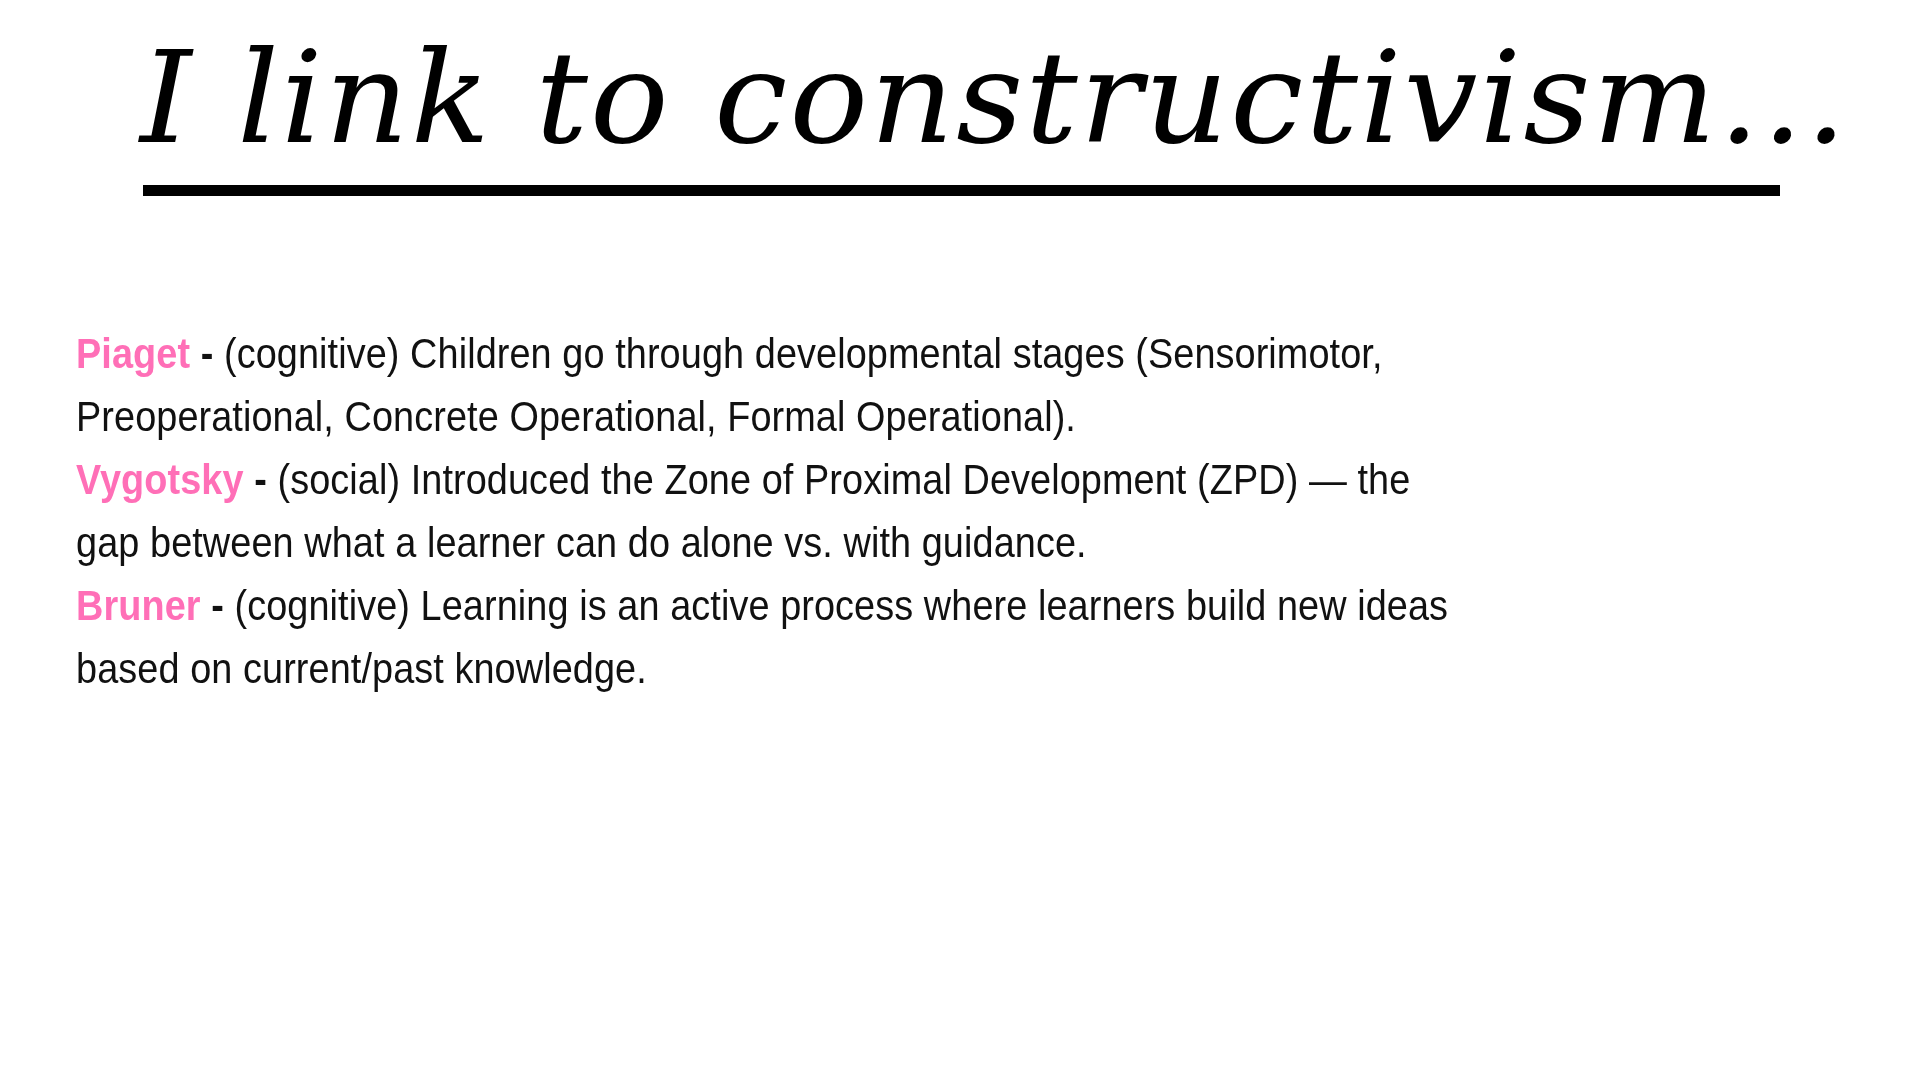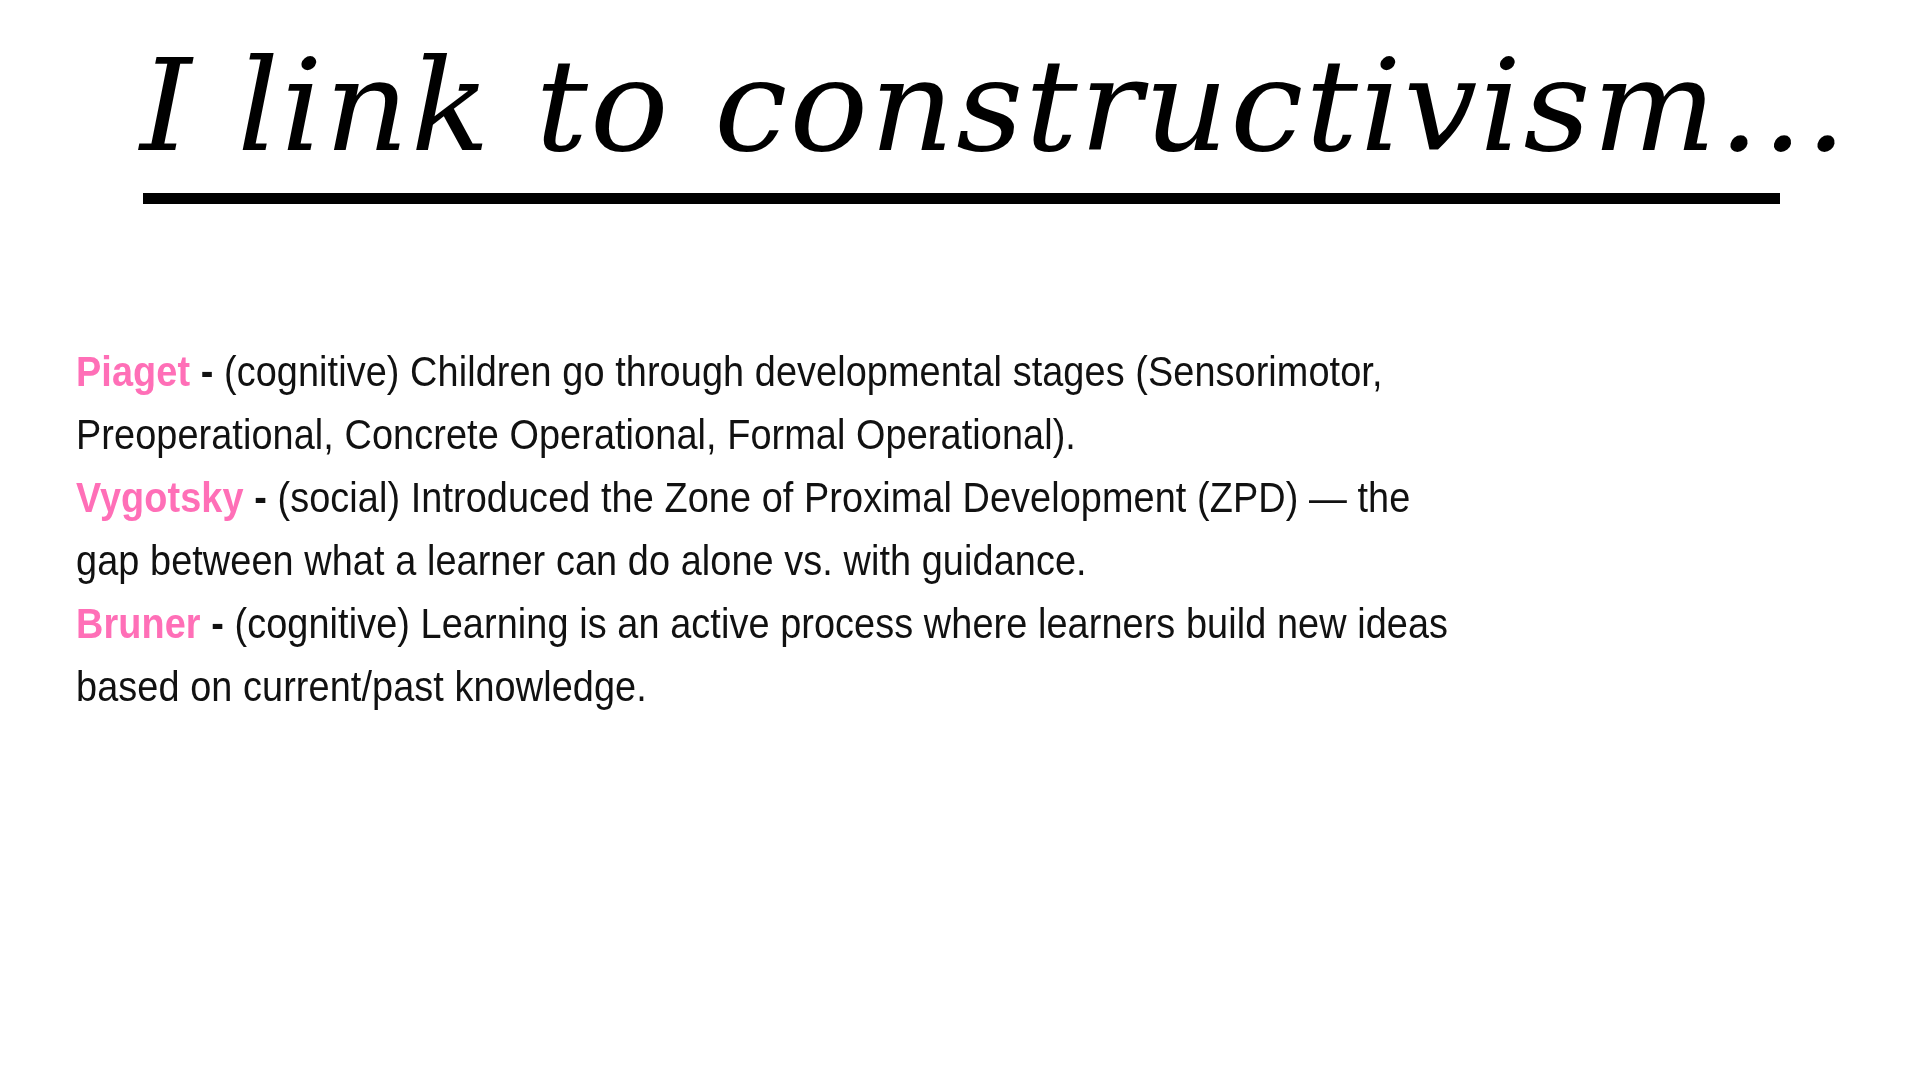--- a/index.html
+++ b/index.html
@@ -18,21 +18,21 @@
     position: relative;
     width: 1919px;
     height: 1080px;
     background: #ffffff;
   }
 
   
   .title-block {
     position: absolute;
     left: 0;
-    top: 24px;
+    top: 16px;
     width: 1694px;
     height: 180px;
   }
   .title-text {
     position: absolute;
     left: 140px;
     top: 0px;
     width: 1650px;
     font-family: "DejaVu Serif", serif;
     font-style: italic;
@@ -51,21 +51,21 @@
     top: 169px;
     width: 1637px;
     height: 11px;
     background: #000000;
   }
 
   
   .body-block {
     position: absolute;
     left: 76px;
-    top: 340px;
+    top: 322px;
     width: 1800px;
   }
   .body-line {
     font-family: "Liberation Sans", sans-serif;
     font-size: 43px;
     line-height: 63px;
     color: #111111;
     white-space: nowrap;
     transform: scaleX(0.88);
     transform-origin: left center;

